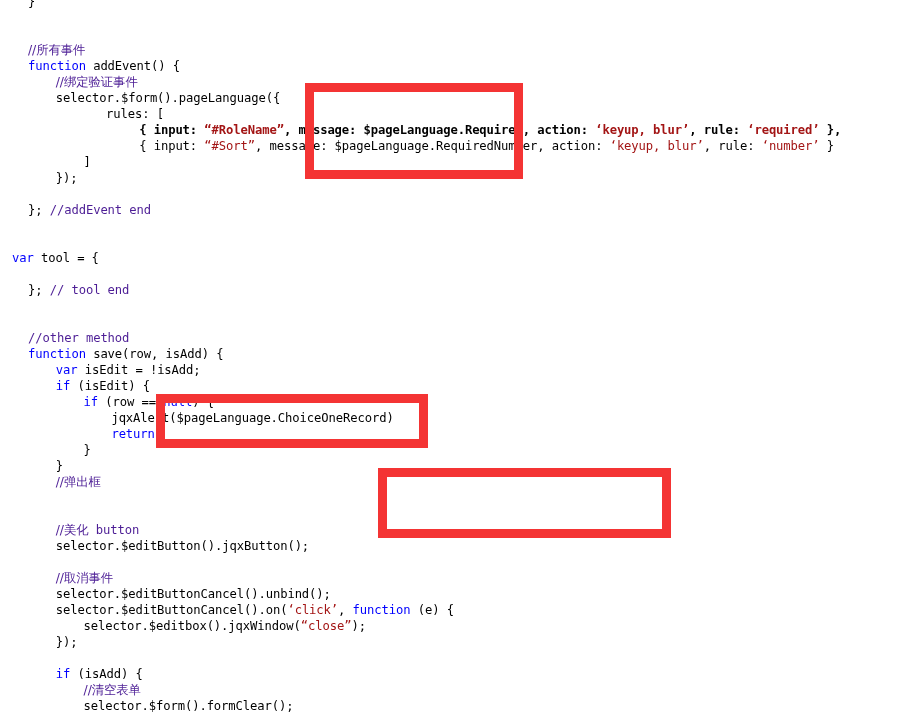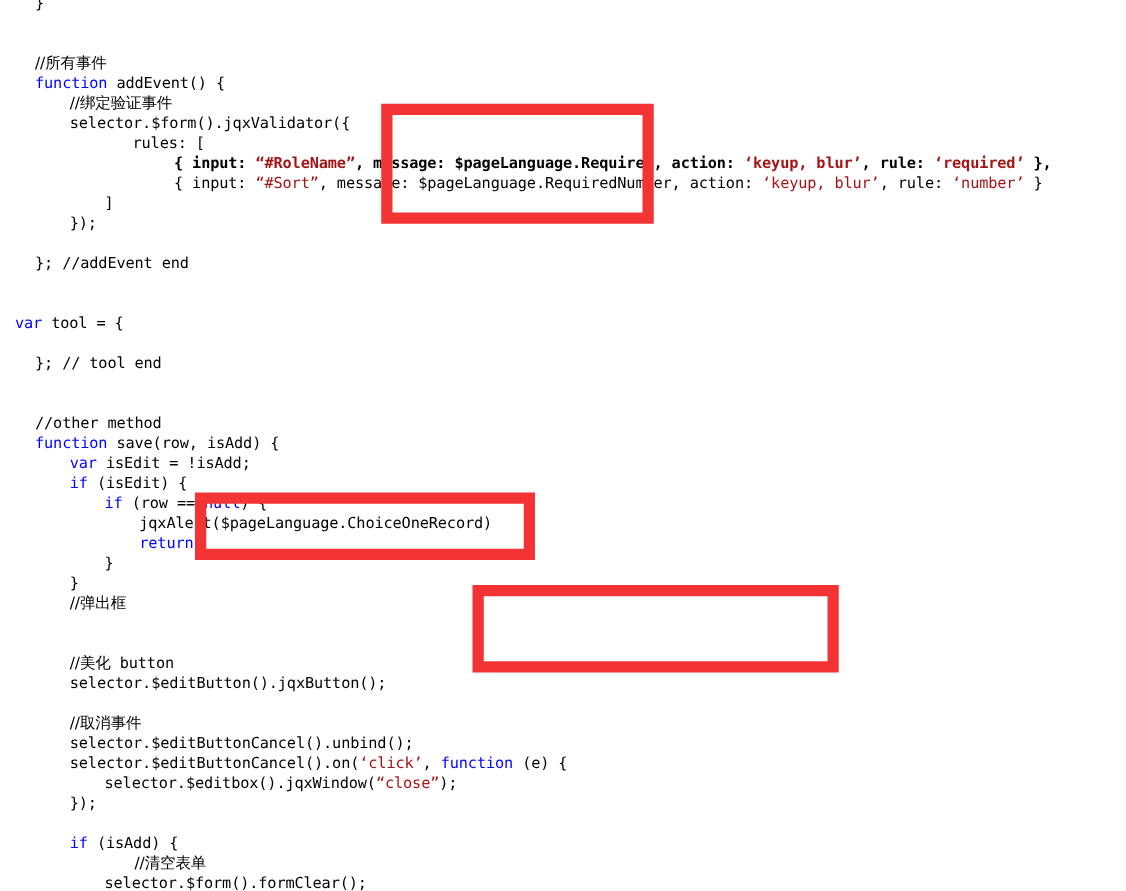--- a/index.html
+++ b/index.html
@@ -35,21 +35,21 @@
     height: 16px;
     line-height: 16px;
     white-space: pre;
     font-family: "DejaVu Sans Mono", "Liberation Mono", monospace;
     font-size: 12.2px;
     letter-spacing: -0.1px;
     color: #000000;
   }
   .tok { white-space: pre; }
   .k  { color: #0000ff; }   
-  .c  { color: #000000; }   
+  .c  { color: #4c1d95; }   
   .s  { color: #a31515; }   
   .p  { color: #000000; }   
 
   
   .cjk {
     font-family: "DejaVu Sans", "Liberation Sans", sans-serif;
     font-size: 12.4px;
   }
 
   
@@ -64,21 +64,21 @@
 </head>
 <body>
 
 <div id="root">
 
   <div id="code">
       <div class="line" style="top: -6px; left: 28px;"><span class="tok p">}</span></div>
       <div class="line" style="top: 42px; left: 28px;"><span class="tok c cjk">//所有事件</span></div>
       <div class="line" style="top: 58px; left: 28px;"><span class="tok k">function</span><span class="tok p"> addEvent() {</span></div>
       <div class="line" style="top: 74px; left: 55.8px;"><span class="tok c cjk">//绑定验证事件</span></div>
-      <div class="line" style="top: 90px; left: 55.8px;"><span class="tok p">selector.$form().jqxValidator({</span></div>
+      <div class="line" style="top: 90px; left: 55.8px;"><span class="tok p">selector.$form().pageLanguage({</span></div>
       <div class="line" style="top: 106px; left: 72px; margin-left: 34px;"><span class="tok p">rules: [</span></div>
       <div class="line" style="top: 122px; left: 139.2px; font-weight: bold;"><span class="tok p">{ input: </span><span class="tok s">“#RoleName”</span><span class="tok p">, message: $pageLanguage.Required, action: </span><span class="tok s">‘keyup, blur’</span><span class="tok p">, rule: </span><span class="tok s">‘required’</span><span class="tok p"> },</span></div>
       <div class="line" style="top: 138px; left: 139.2px;"><span class="tok p">{ input: </span><span class="tok s">“#Sort”</span><span class="tok p">, message: $pageLanguage.RequiredNumber, action: </span><span class="tok s">‘keyup, blur’</span><span class="tok p">, rule: </span><span class="tok s">‘number’</span><span class="tok p"> }</span></div>
       <div class="line" style="top: 154px; left: 83.6px;"><span class="tok p">]</span></div>
       <div class="line" style="top: 170px; left: 55.8px;"><span class="tok p">});</span></div>
       <div class="line" style="top: 202px; left: 28px;"><span class="tok p">}; </span><span class="tok c">//addEvent end</span></div>
       <div class="line" style="top: 250px; left: 12px;"><span class="tok k">var</span><span class="tok p"> tool = {</span></div>
       <div class="line" style="top: 282px; left: 28px;"><span class="tok p">}; </span><span class="tok c">// tool end</span></div>
       <div class="line" style="top: 330px; left: 28px;"><span class="tok c">//other method</span></div>
       <div class="line" style="top: 346px; left: 28px;"><span class="tok k">function</span><span class="tok p"> save(row, isAdd) {</span></div>
@@ -91,21 +91,21 @@
       <div class="line" style="top: 458px; left: 55.8px;"><span class="tok p">}</span></div>
       <div class="line" style="top: 474px; left: 55.8px;"><span class="tok c cjk">//弹出框</span></div>
       <div class="line" style="top: 522px; left: 55.8px;"><span class="tok c cjk">//美化</span><span class="tok c"> button</span></div>
       <div class="line" style="top: 538px; left: 55.8px;"><span class="tok p">selector.$editButton().jqxButton();</span></div>
       <div class="line" style="top: 570px; left: 55.8px;"><span class="tok c cjk">//取消事件</span></div>
       <div class="line" style="top: 586px; left: 55.8px;"><span class="tok p">selector.$editButtonCancel().unbind();</span></div>
       <div class="line" style="top: 618px; left: 83.6px;"><span class="tok p">selector.$editbox().jqxWindow(</span><span class="tok s">“close”</span><span class="tok p">);</span></div>
       <div class="line" style="top: 602px; left: 55.8px;"><span class="tok p">selector.$editButtonCancel().on(</span><span class="tok s">‘click’</span><span class="tok p">, </span><span class="tok k">function</span><span class="tok p"> (e) {</span></div>
       <div class="line" style="top: 634px; left: 55.8px;"><span class="tok p">});</span></div>
       <div class="line" style="top: 666px; left: 55.8px;"><span class="tok k">if</span><span class="tok p"> (isAdd) {</span></div>
-      <div class="line" style="top: 682px; left: 83.6px; margin-left: 24px;"><span class="tok c cjk">//清空表单</span></div>
+      <div class="line" style="top: 682px; left: 83.6px;"><span class="tok c cjk">//清空表单</span></div>
       <div class="line" style="top: 698px; left: 83.6px;"><span class="tok p">selector.$form().formClear();</span></div>
     </div>
 
   <div id="annotations">
       <div class="redbox" style="left: 305px; top: 83px; width: 218px; height: 96px; border-color: rgb(244, 52, 52);"></div>
       <div class="redbox" style="left: 156px; top: 394px; width: 272px; height: 54px; border-color: rgb(244, 52, 52);"></div>
       <div class="redbox" style="left: 378px; top: 468px; width: 293px; height: 70px; border-color: rgb(244, 52, 52);"></div>
     </div>
 
 </div>

